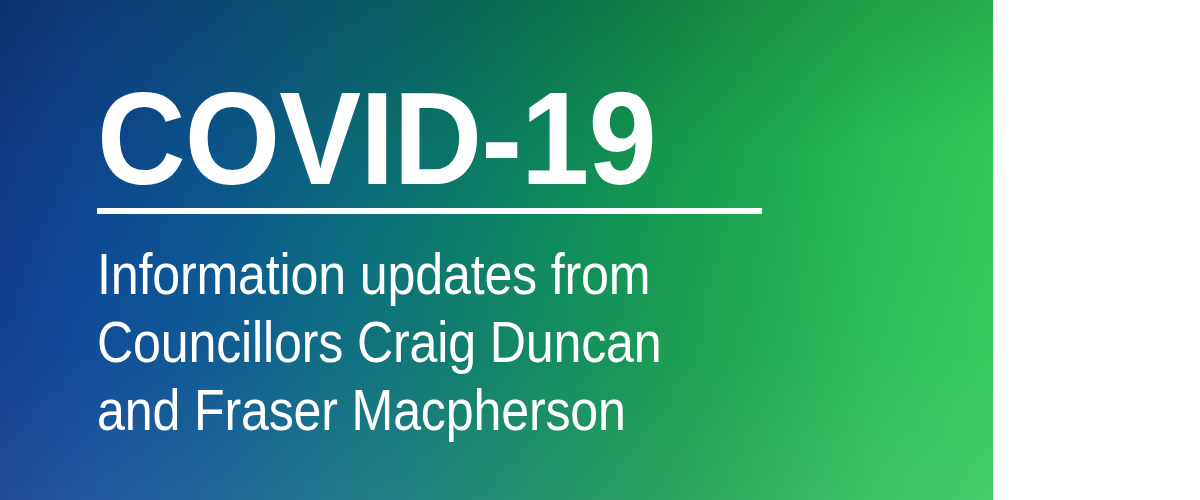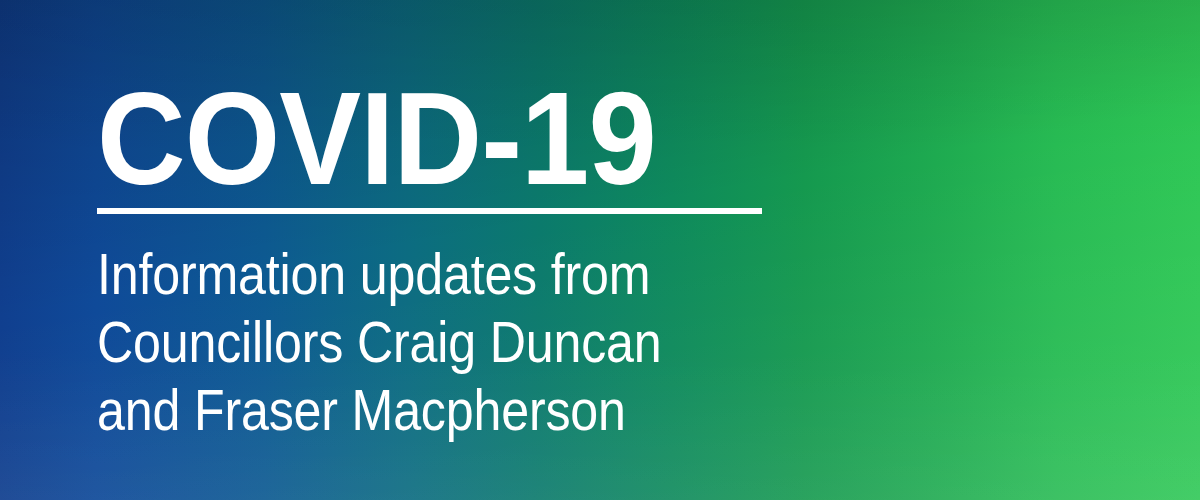--- a/index.html
+++ b/index.html
@@ -4,21 +4,21 @@
 <title>COVID-19 banner</title>
 <style>
   html, body {
     margin: 0;
     padding: 0;
     background: #ffffff;
   }
 
   .banner {
     position: relative;
-    width: 1200px;
+    width: 993px;
     height: 500px;
     overflow: hidden;
     box-sizing: border-box;
     font-family: "Liberation Sans", "DejaVu Sans", sans-serif;
     
     background-color: #0f4a99;
     background-image:
       linear-gradient(170deg, rgba(0,0,0,0.18) 0%, rgba(0,0,0,0.00) 45%, rgba(255,255,255,0.07) 100%),
       linear-gradient(90deg,
         #103f8f 0%,

